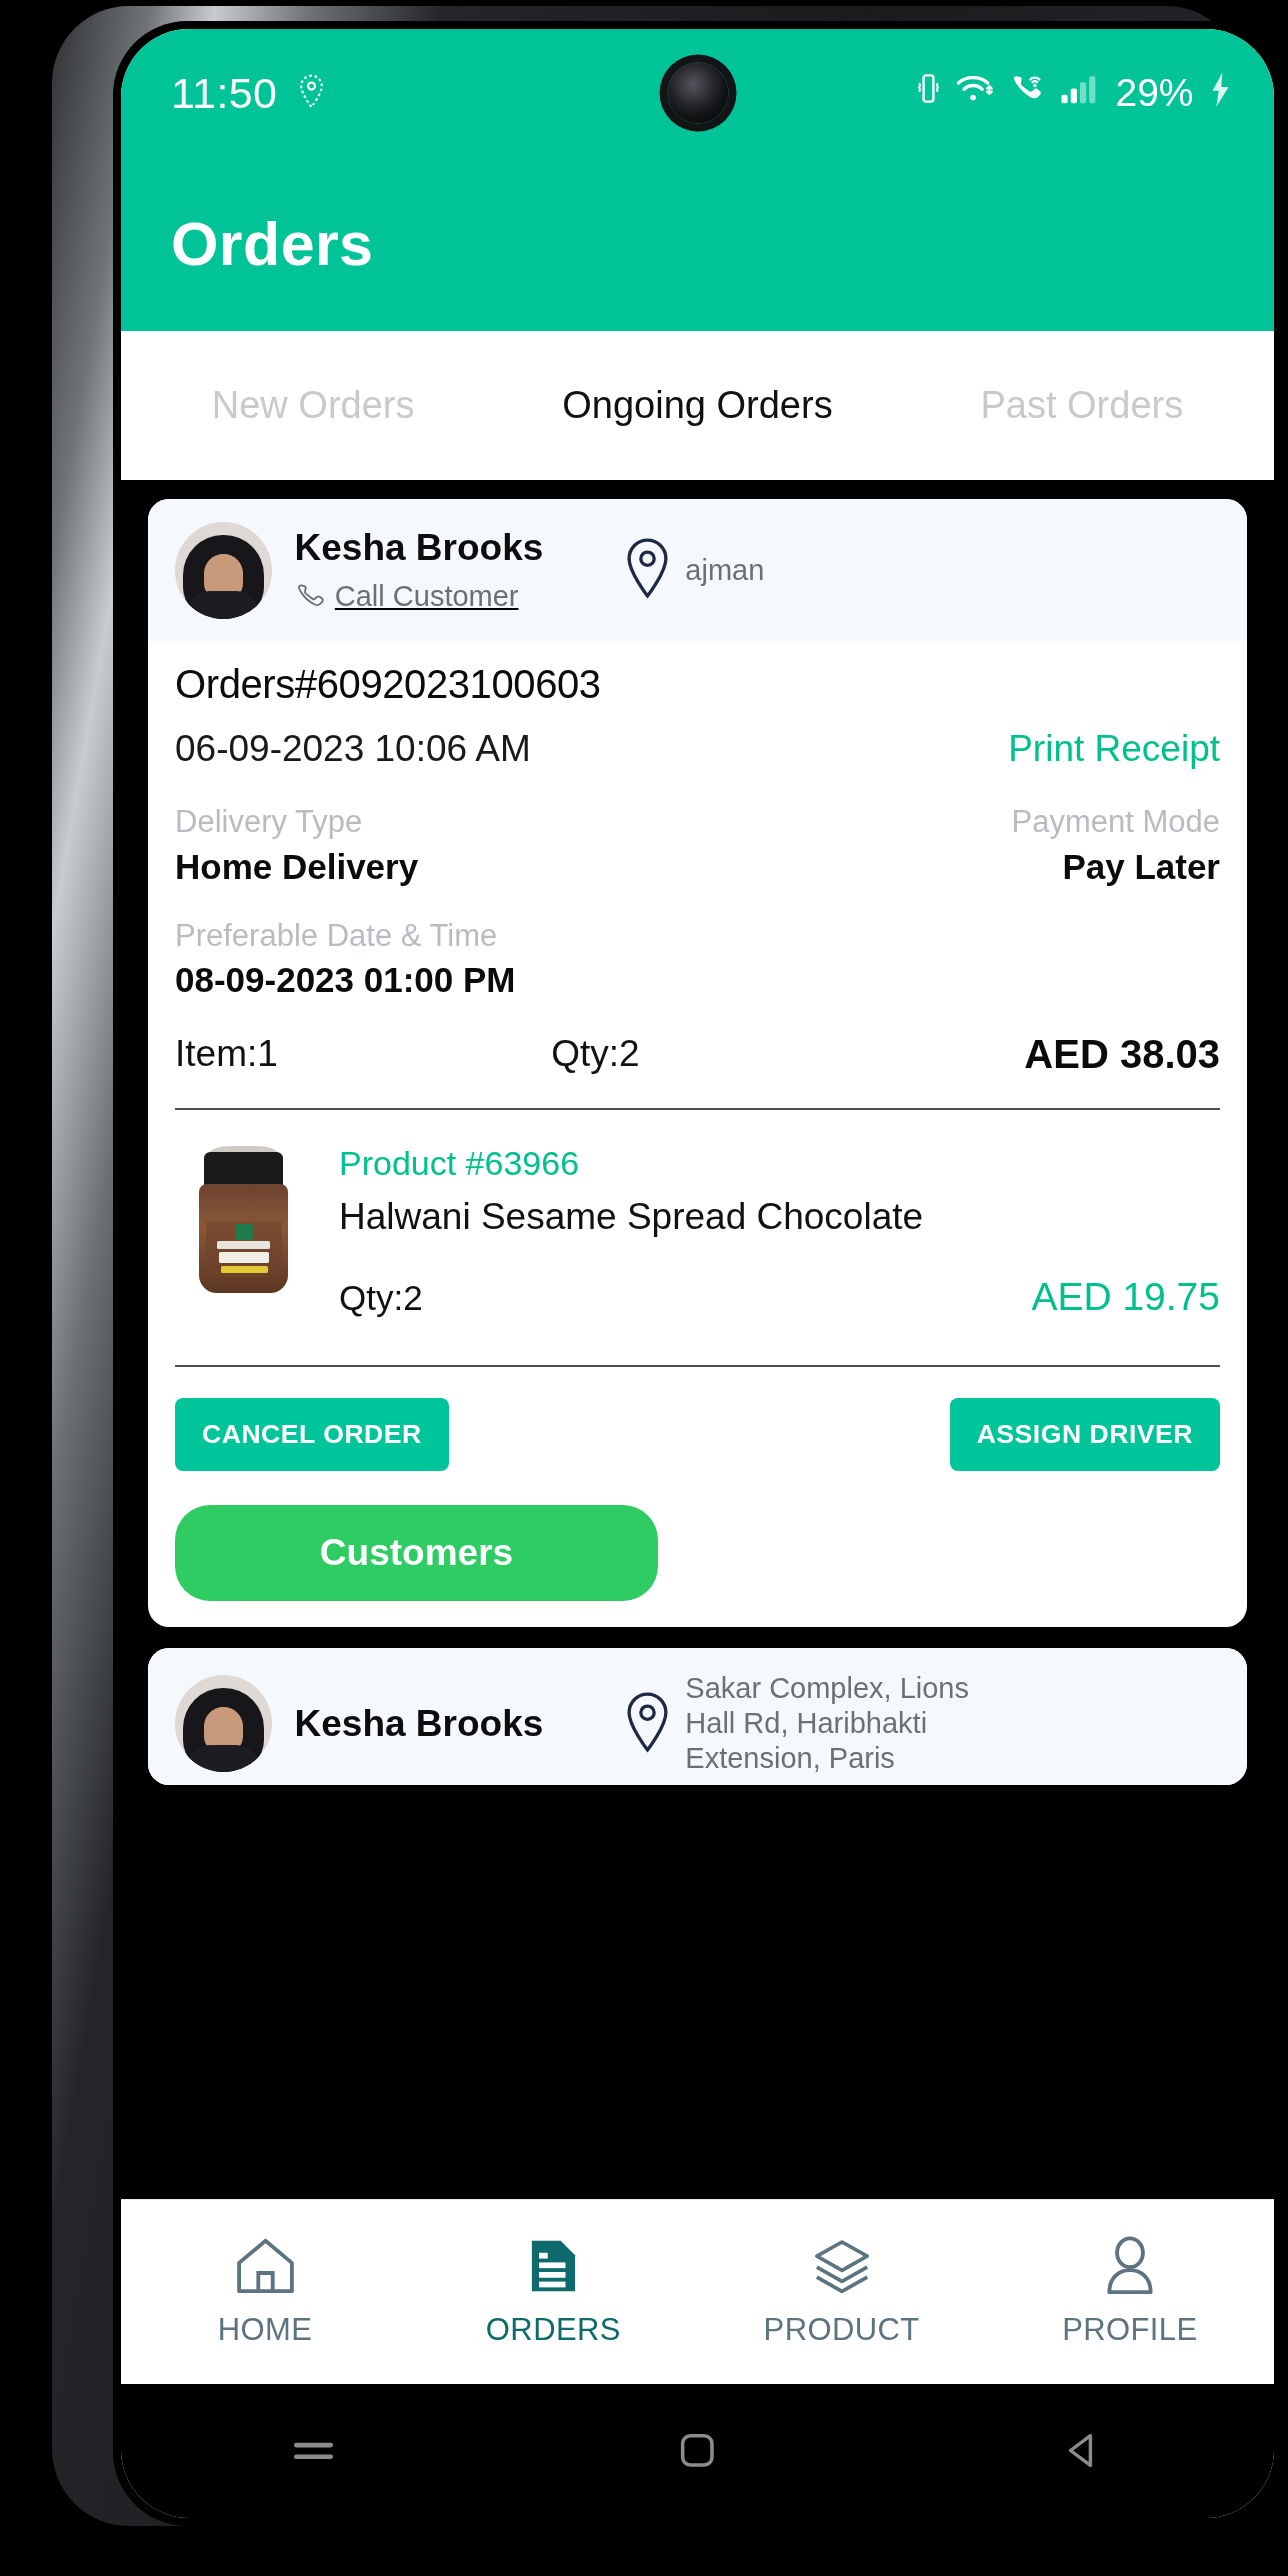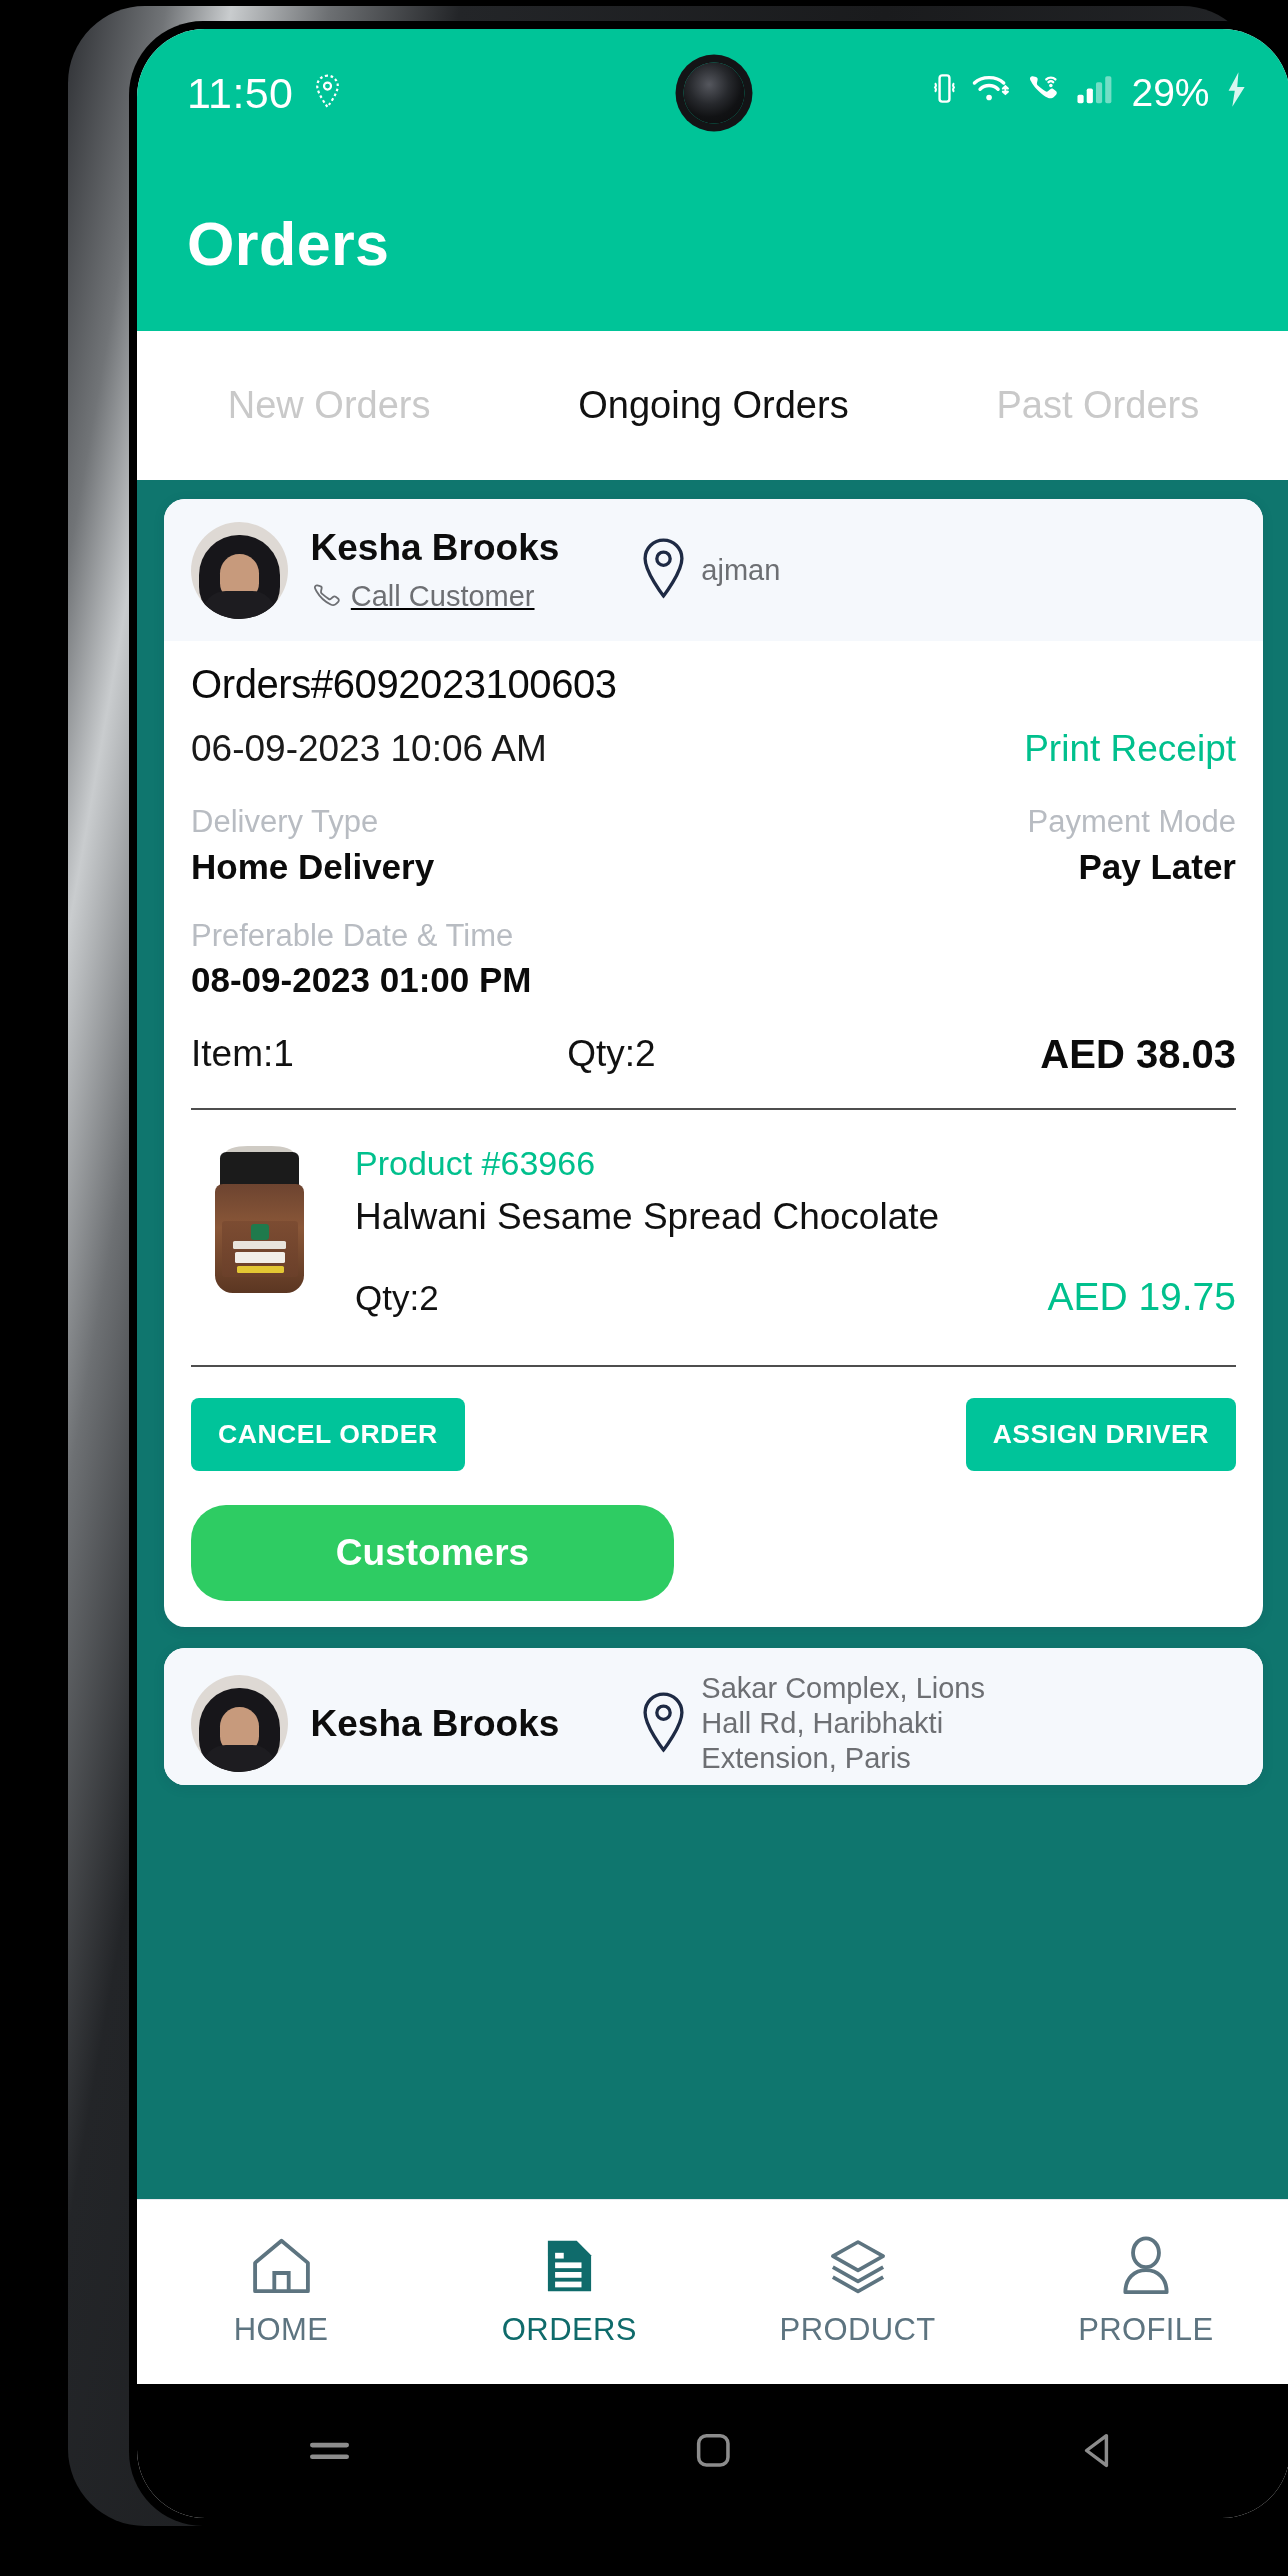--- a/index.html
+++ b/index.html
@@ -9,21 +9,21 @@
     height: 2576px;
     background: #000000;
     font-family: "Liberation Sans", sans-serif;
     overflow: hidden;
     position: relative;
   }
 
   
   .phone-frame {
     position: absolute;
-    left: 68px;
+    left: 52px;
     top: 6.4px;
     width: 1191px;
     height: 2520px;
     border-radius: 77px;
     background: linear-gradient(100deg,#2e3034 0%, #717477 6%, #c9ccce 10%,
                 #6d7073 16%, #232528 24%, #1a1b1d 50%,
                 #232528 76%, #6d7073 85%, #c4c7c9 91%, #5c5f62 96%, #242629 100%);
     box-shadow: 0 0 17.7px rgba(0,0,0,.9);
   }
   .phone-inner-bezel {
@@ -97,21 +97,21 @@
   .tab {
     flex: 1;
     text-align: center;
     font-size: 38px;
   }
   .tab.inactive { color: #c9c9c9; }
   .tab.active { color: #111111; }
 
   
   .body-area {
-    background: #0f766e;
+    background: #000000;
     height: 1719px;
     padding: 19.3px 27px 0 27px;
     overflow: hidden;
   }
 
   .order-card {
     background: #ffffff;
     border-radius: 21px;
     box-shadow: 0 2.4px 11.3px rgba(30,40,70,.10);
     overflow: hidden;

